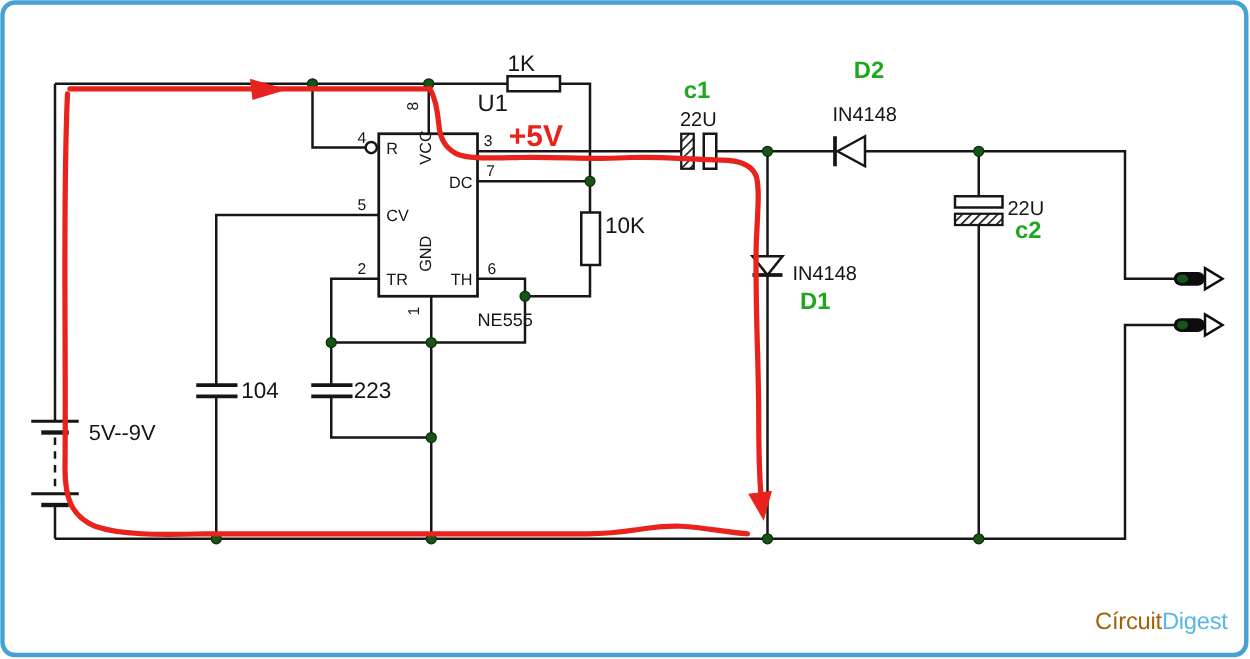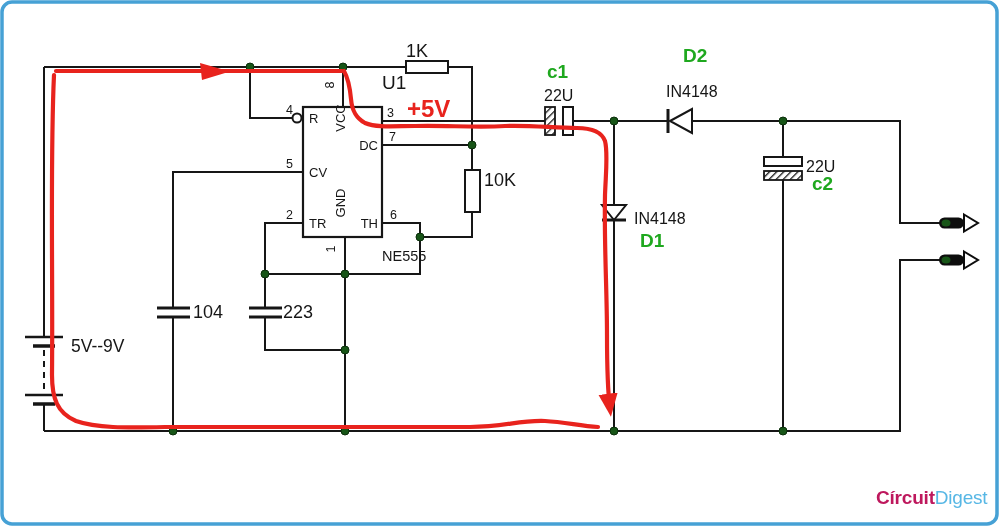--- a/index.html
+++ b/index.html
@@ -7,21 +7,21 @@
   svg{display:block;position:absolute;left:0;top:0;}
   text{font-family:"Liberation Sans",sans-serif;fill:#161616;}
   .pinname{font-size:13px;}
   .pinnum{font-size:12.5px;}
   .val{font-size:18px;}
   .val-sm{font-size:16px;}
   .ref{font-size:19px;font-weight:bold;}
   .green{fill:#1fa81f;font-weight:bold;}
   .red-label{fill:#e8231d;font-weight:bold;font-size:24px;}
   .logo{position:absolute;left:876px;top:487px;font-size:19px;letter-spacing:-0.2px;white-space:nowrap;}
-  .logo .p{color:#be185d;font-weight:bold;}
+  .logo .p{color:#a16207;font-weight:normal;}
   .logo .s{color:#57b7e5;font-weight:400;}
 </style>
 </head>
 <body>
 
 <svg width="1000" height="527" viewBox="0 0 1000 527">
   <defs>
     <pattern id="hatch" width="5" height="5" patternUnits="userSpaceOnUse" patternTransform="rotate(45)">
       <rect width="5" height="5" fill="#ffffff"></rect>
       <line x1="0" y1="0" x2="0" y2="5" stroke="#161616" stroke-width="2.6"></line>

